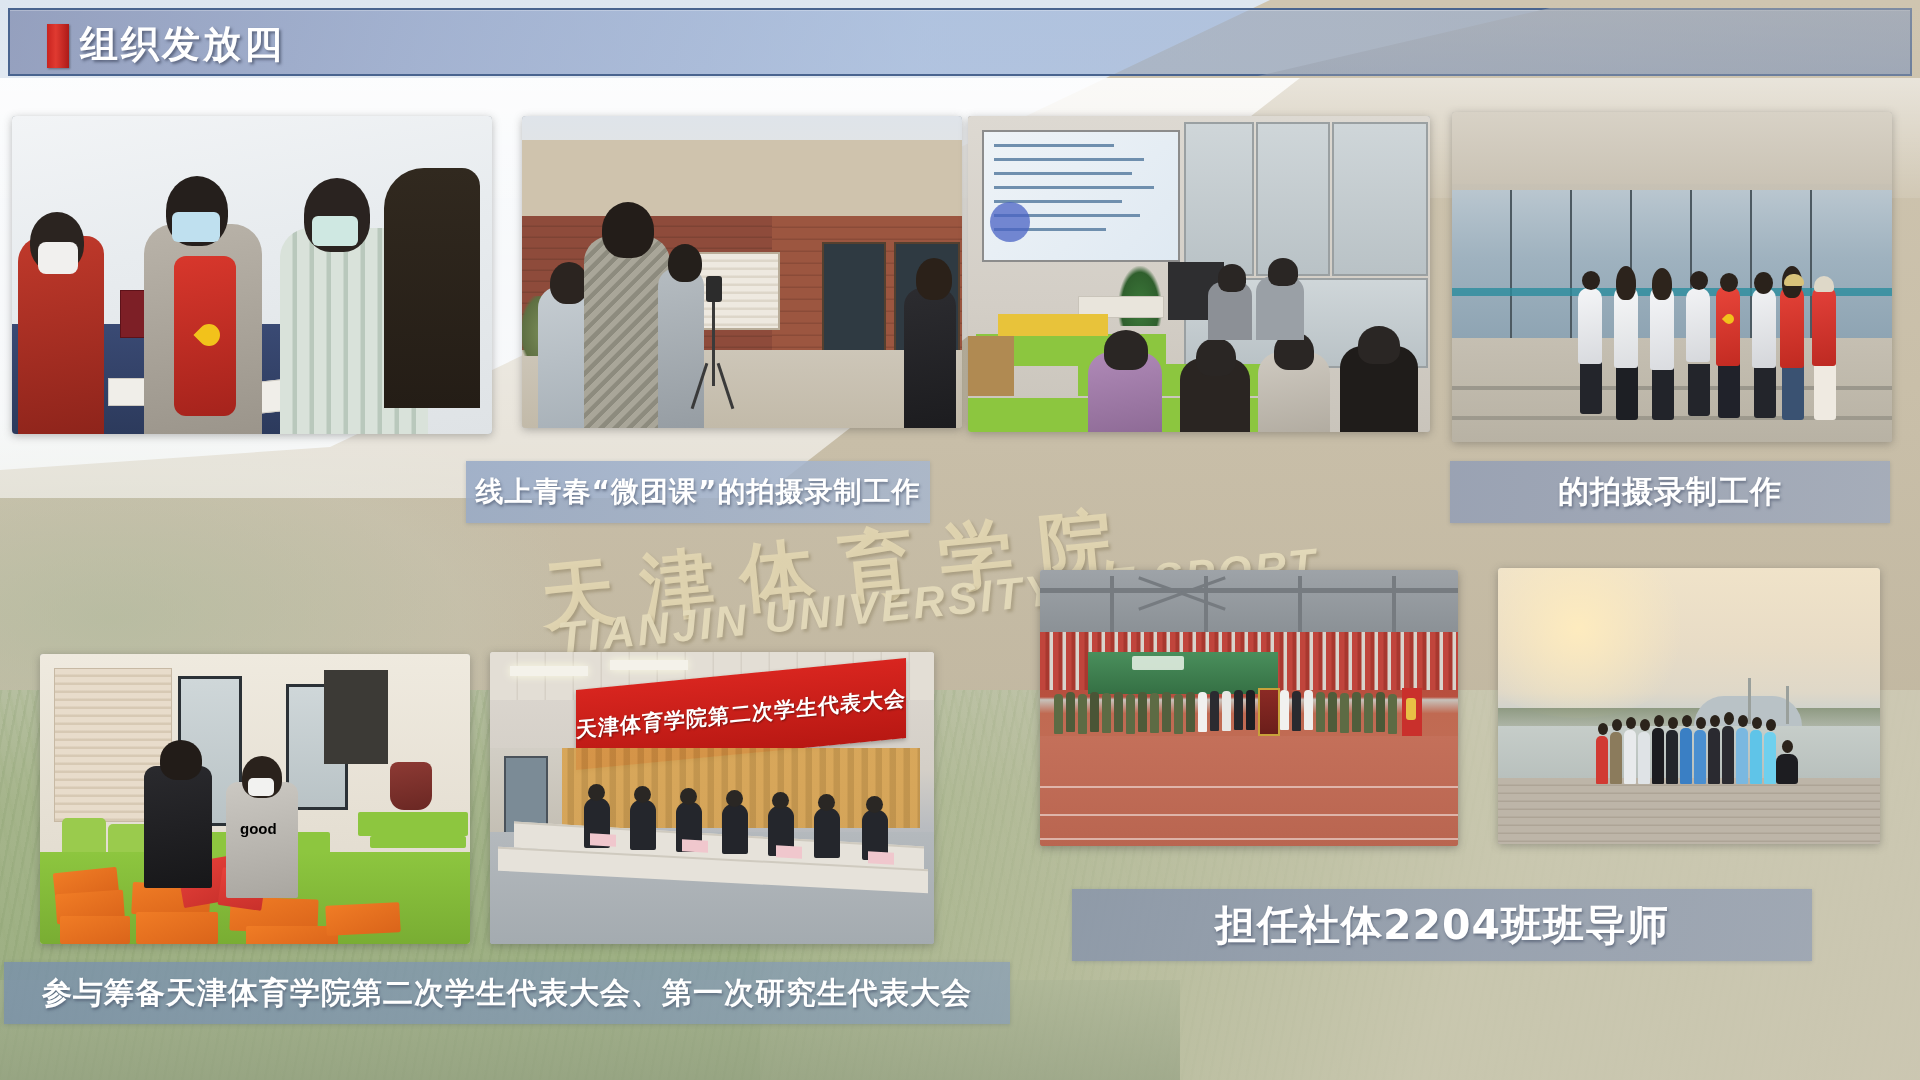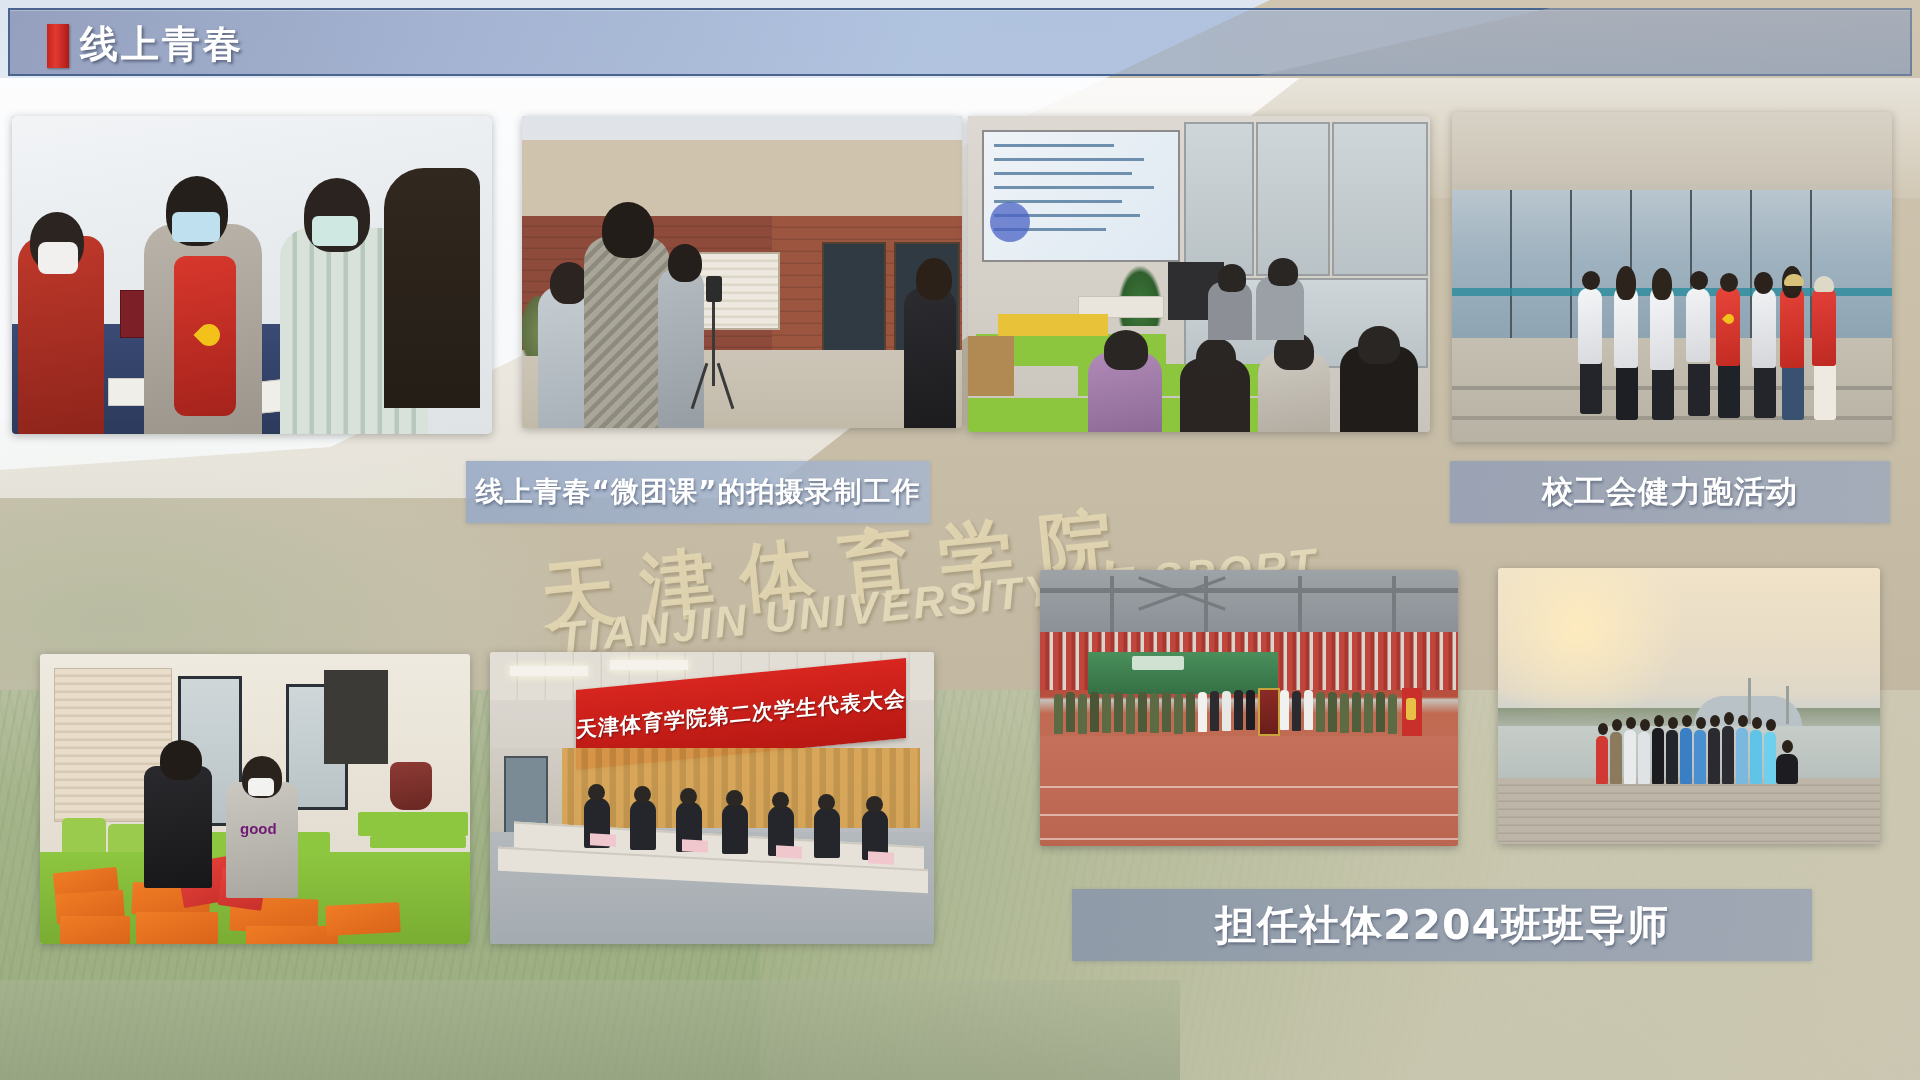--- a/index.html
+++ b/index.html
@@ -250,21 +250,21 @@
     <div class="bg-path"></div>
     <div class="bg-white-sheet"></div>
     <div class="bg-white-sheet2"></div>
     <div class="sign-cn">天津体育学院</div>
     <div class="sign-en">TIANJIN UNIVERSITY OF SPORT</div>
   </div>
 
   <div class="header-band"></div>
   <div class="header-diag"></div>
   <div class="header-bar"></div>
-  <div class="header-title">线上青春</div>
+  <div class="header-title">组织发放四</div>
 
   <div class="photo" id="photo-1">
     <div class="bgp"></div>
     <div class="tbl"></div>
     <div class="bx" style="left:108px;bottom:96px;width:62px;height:46px;background:#7d1f26;border-color:#5d1219;"></div>
     <div class="bx" style="left:18px;bottom:62px;width:72px;height:30px;"></div>
     <div class="bx" style="left:96px;bottom:28px;width:84px;height:26px;"></div>
     <div class="bx" style="left:176px;bottom:18px;width:96px;height:30px;transform:rotate(-6deg);"></div>
     <div class="bx" style="left:12px;bottom:16px;width:78px;height:24px;"></div>
 
@@ -418,21 +418,21 @@
     <div class="bag" style="left:190px;top:244px;width:88px;height:34px;transform:rotate(2deg);"></div>
     <div class="bag" style="left:206px;top:272px;width:92px;height:22px;"></div>
     <div class="bag" style="left:286px;top:250px;width:74px;height:30px;transform:rotate(-3deg);"></div>
     <div class="bagr" style="left:180px;top:216px;width:44px;height:38px;transform:rotate(8deg);"></div>
 
     <div class="pers" style="left:104px;top:112px;width:68px;height:122px;background:linear-gradient(170deg,#2a2a2e,#171719);"></div>
     <div style="position:absolute;left:120px;top:86px;width:42px;height:40px;border-radius:50% 50% 40% 40%;background:#221c18;"></div>
     <div class="pers" style="left:186px;top:128px;width:72px;height:116px;background:linear-gradient(170deg,#cbc8c2,#a9a6a0);"></div>
     <div style="position:absolute;left:202px;top:102px;width:40px;height:42px;border-radius:50% 50% 40% 40%;background:#2a221c;"></div>
     <div style="position:absolute;left:208px;top:124px;width:26px;height:18px;border-radius:5px;background:#f2f2f0;"></div>
-    <div style="position:absolute;left:200px;top:166px;width:44px;height:16px;color:#701a75;font-size:15px;font-weight:700;font-family:'Liberation Sans',sans-serif;">good</div>
+    <div style="position:absolute;left:200px;top:166px;width:44px;height:16px;color:#000000;font-size:15px;font-weight:700;font-family:'Liberation Sans',sans-serif;">good</div>
   </div>
 
   <div class="photo" id="photo-6">
     <div class="bgp"></div>
     <div class="ceil"></div>
     <div style="position:absolute;left:20px;top:14px;width:78px;height:10px;background:#f4f2ea;box-shadow:0 0 10px rgba(255,255,230,.9);"></div>
     <div style="position:absolute;left:120px;top:8px;width:78px;height:10px;background:#f4f2ea;box-shadow:0 0 10px rgba(255,255,230,.9);"></div>
     <div class="banner">
       <div class="banner-txt">天津体育学院第二次学生代表大会</div>
     </div>
@@ -548,16 +548,17 @@
     <div style="position:absolute;left:240px;top:147px;width:10px;height:12px;border-radius:50%;background:#2b231b;"></div>
     <div class="ath" style="left:252px;top:162px;background:#5fc4e8;height:54px;"></div>
     <div style="position:absolute;left:254px;top:149px;width:10px;height:12px;border-radius:50%;background:#2b231b;"></div>
     <div class="ath" style="left:266px;top:164px;background:#6fd0ee;height:52px;"></div>
     <div style="position:absolute;left:268px;top:151px;width:10px;height:12px;border-radius:50%;background:#2b231b;"></div>
     <div style="position:absolute;left:278px;top:186px;width:22px;height:30px;border-radius:8px 8px 3px 3px;background:#1d1d21;"></div>
     <div style="position:absolute;left:284px;top:172px;width:11px;height:13px;border-radius:50%;background:#2b231b;"></div>
   </div>
 
   <div class="caption" id="caption-2">线上青春“微团课”的拍摄录制工作</div>
-  <div class="caption" id="caption-4">校工会健力跑活动</div>
+  <div class="caption" id="caption-4">的拍摄录制工作</div>
+  <div class="caption" id="caption-5">参与筹备天津体育学院第二次学生代表大会、第一次研究生代表大会</div>
   <div class="caption" id="caption-6">担任社体2204班班导师</div>
 
 </div>
 
 </body></html>

